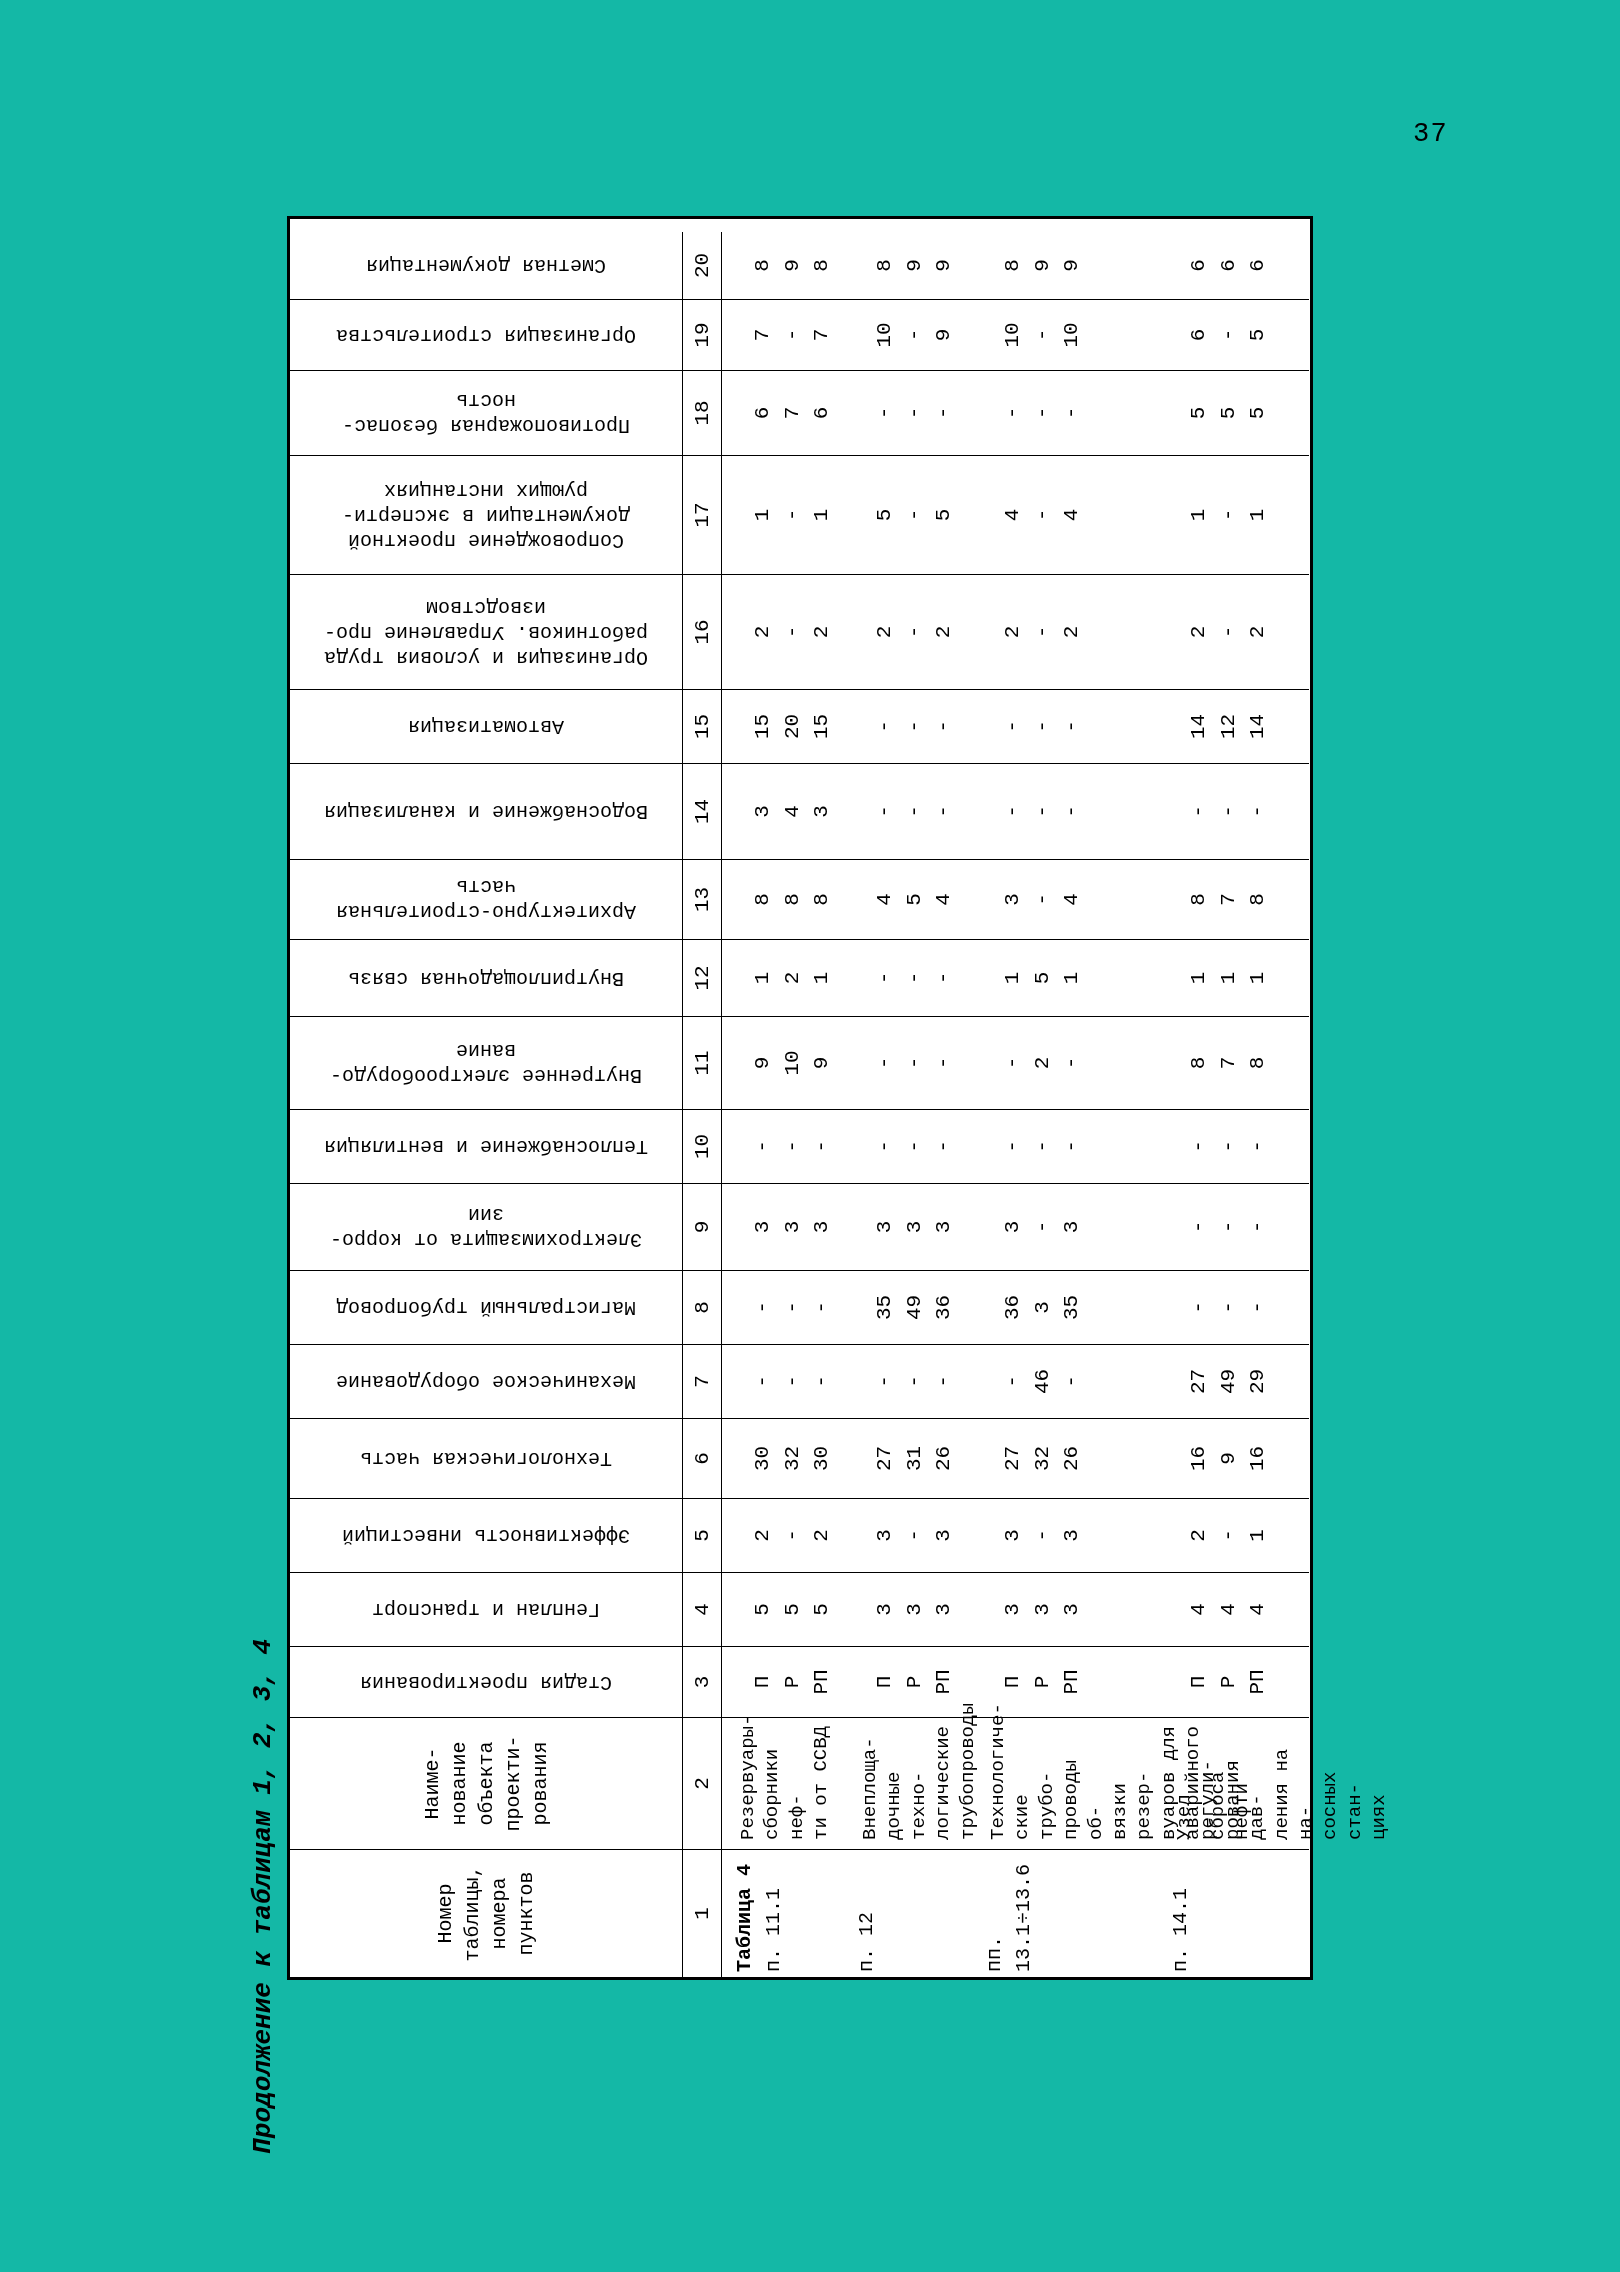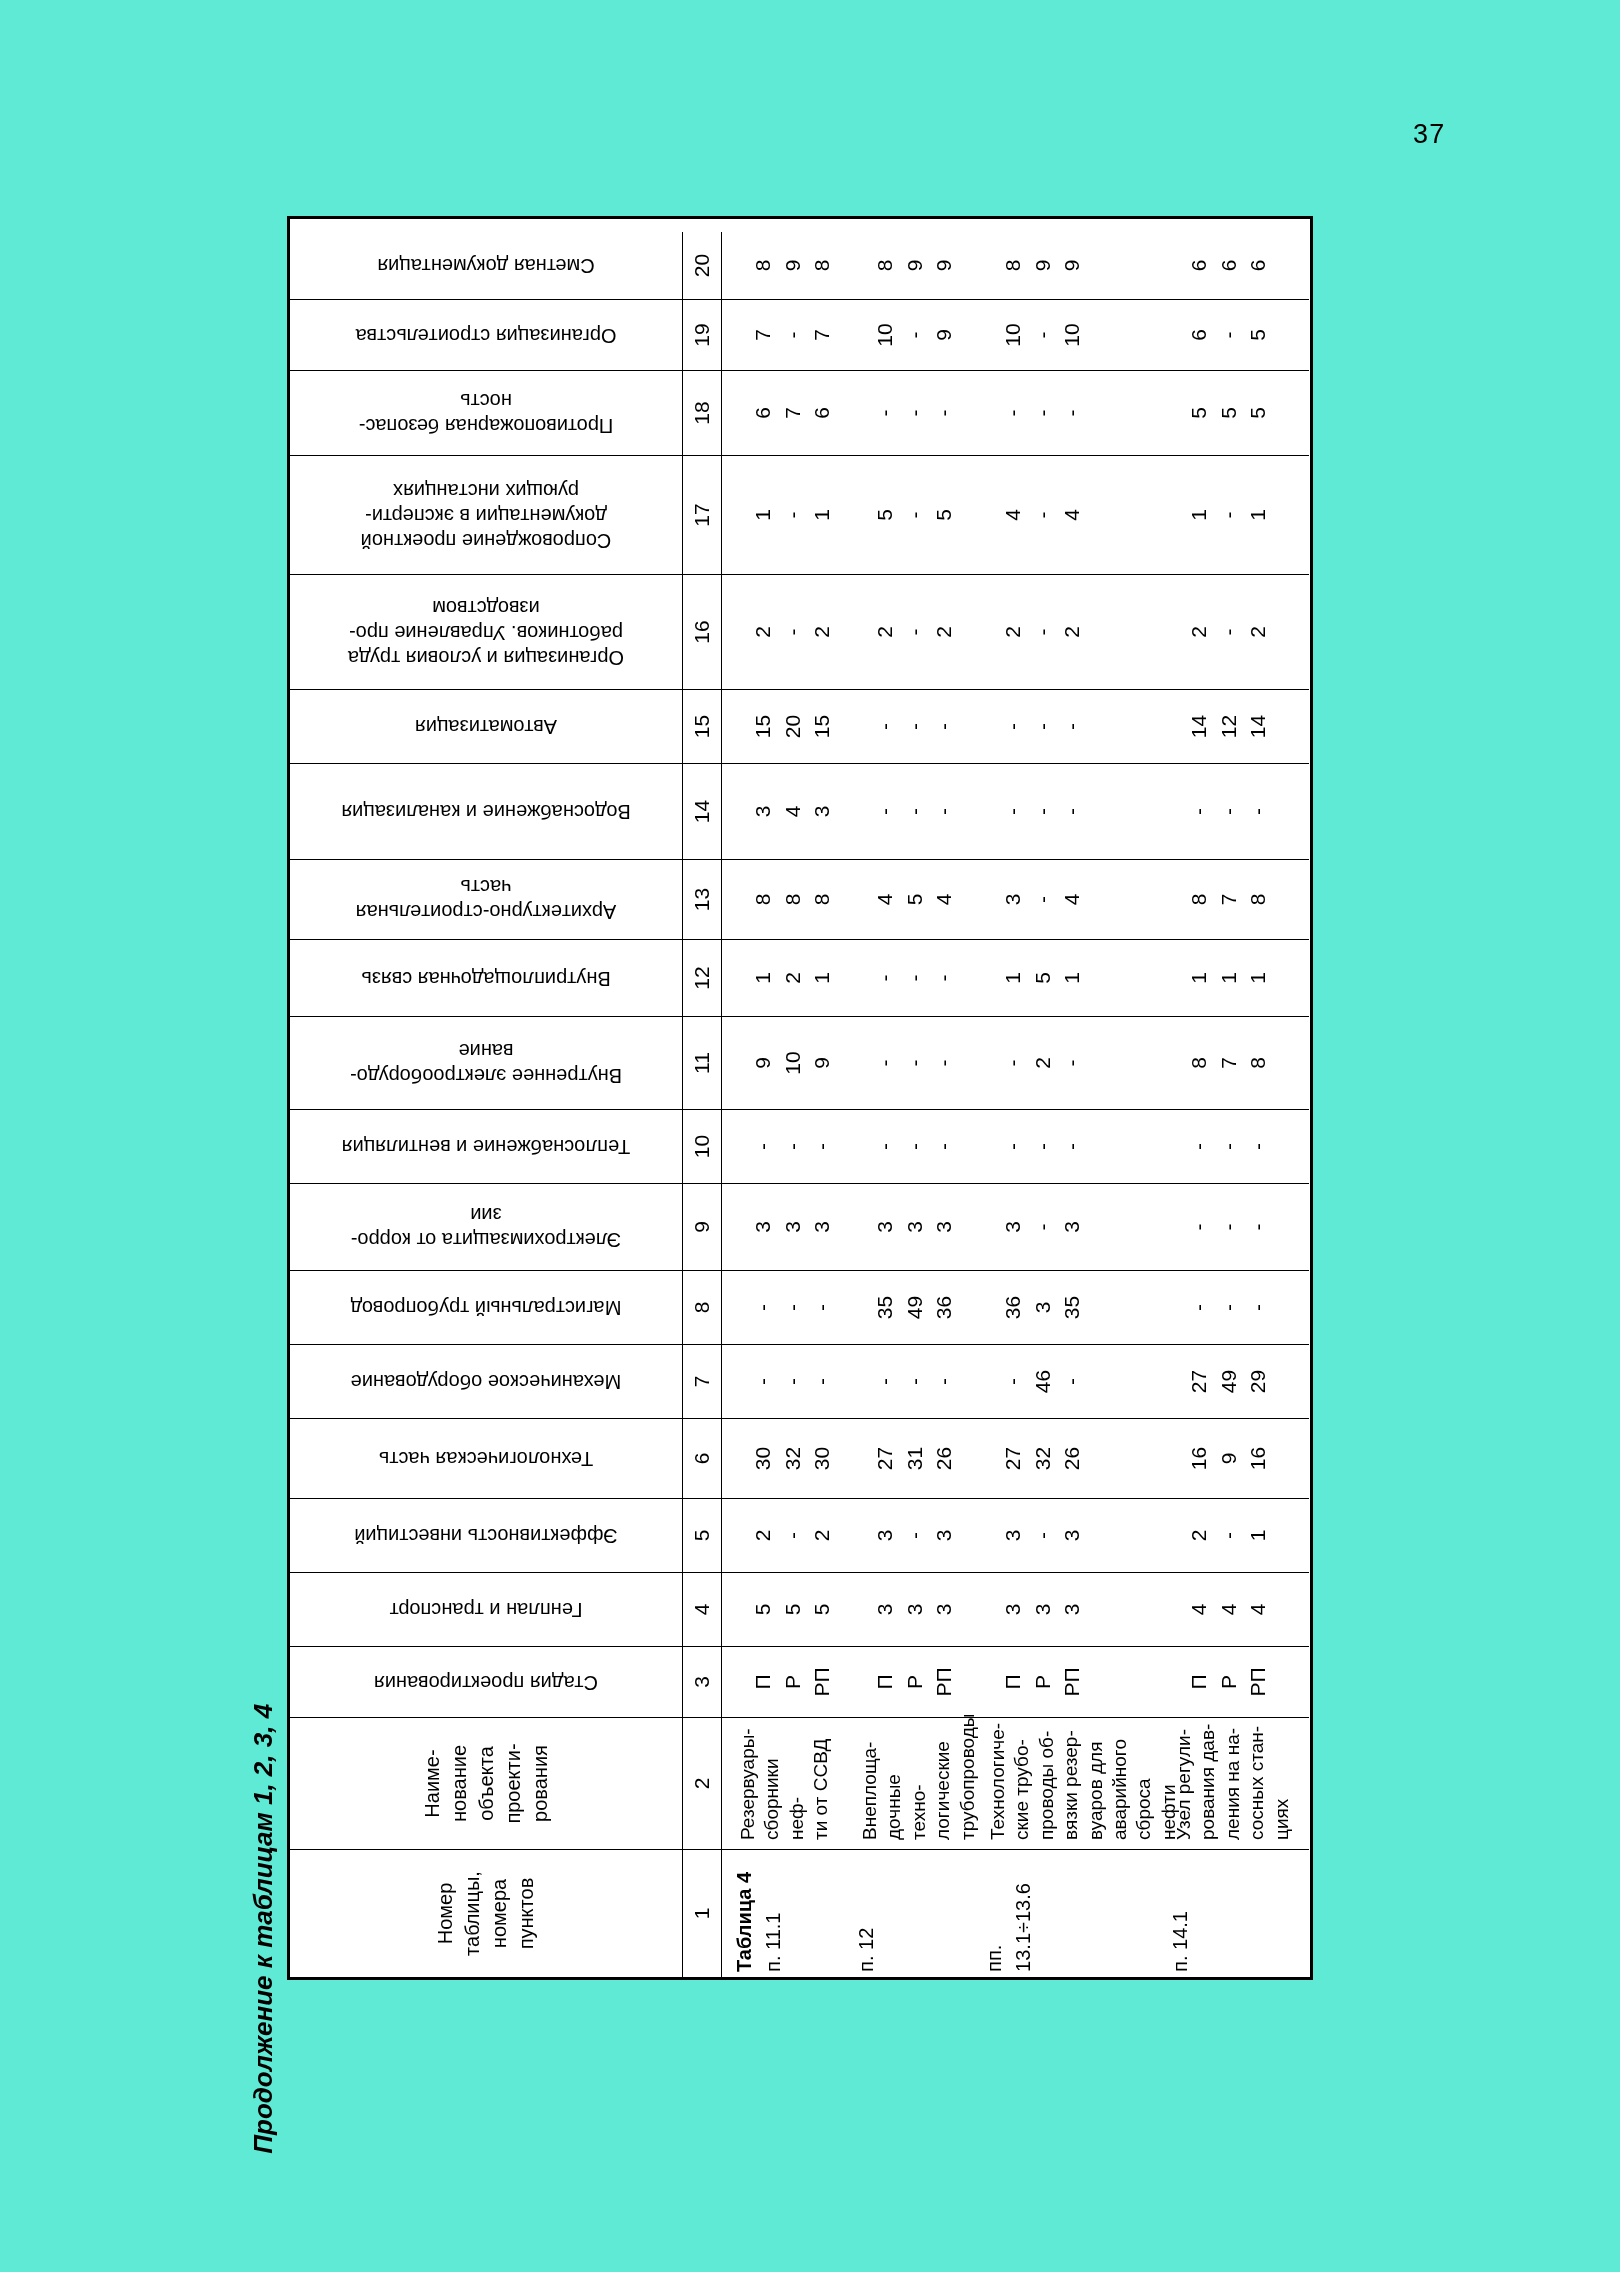--- a/index.html
+++ b/index.html
@@ -1,20 +1,20 @@
 <!DOCTYPE html>
 <html style="font-size:10.3px"><head>
 <meta charset="utf-8">
 <style>
   html, body { margin: 0; padding: 0; background: #e8e8e8; }
   .page {
     position: relative;
     width: 1621px; height: 2273px;
-    background: #5eead4;
-    font-family: Liberation Sans, sans-serif;
+    background: #14b8a6;
+    font-family: Liberation Mono, monospace;
     color: #000;
     overflow: hidden;
   }
   .page-num {
     position: absolute;
     left: 1413px; top: 119px;
     font-size: 27px;
     letter-spacing: 1.3px;
   }
   

